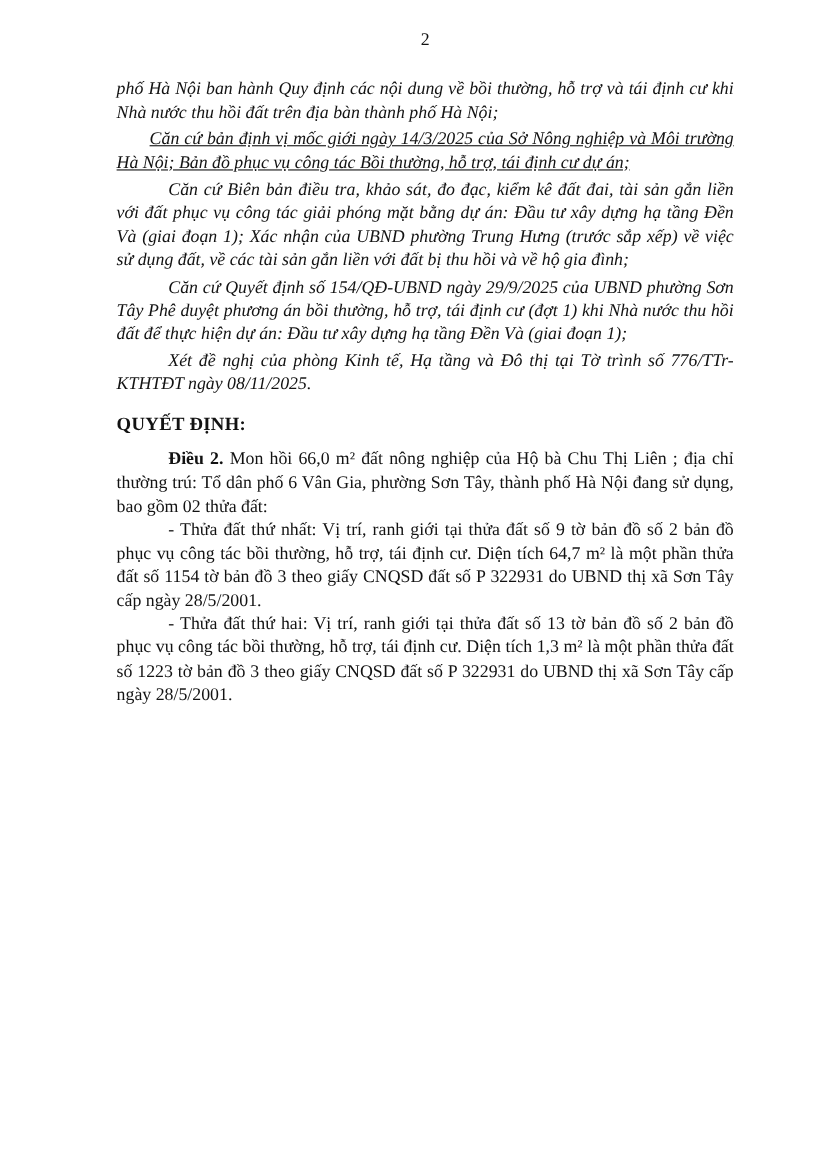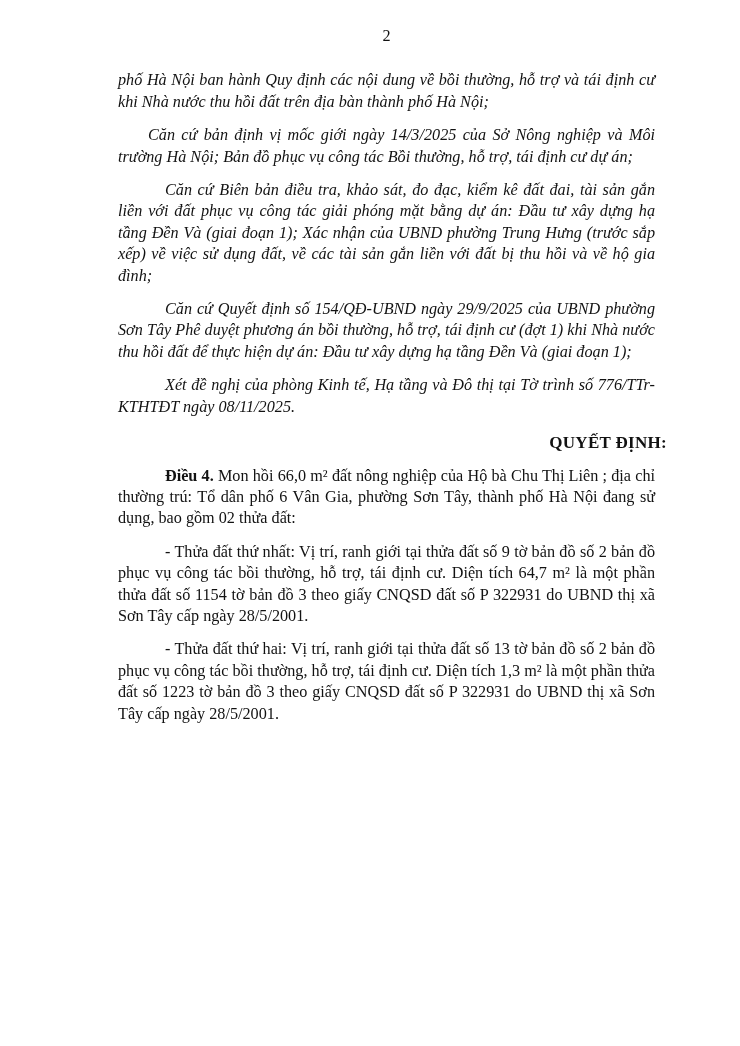--- a/index.html
+++ b/index.html
@@ -18,29 +18,29 @@
     font-size: 16.2px;
     line-height: 21.4px;
     padding: 26px 73px 20px 106px;
     overflow: hidden;
   }
   .pagenum {
     text-align: center;
     margin-bottom: 23px;
   }
   p.para {
-    margin: 12px;
+    margin: 0;
     text-align: justify;
   }
   p.para.gap { margin-top: 3px; }
   .italic { font-style: italic; }
   .indent { text-indent: 47px; }
-  .indent-sm { text-indent: 30px; }
+  .indent-sm { text-indent: 30px; text-decoration: underline; }
   .heading {
-    text-align: right;
+    text-align: left;
     font-weight: bold;
     font-size: 17px;
     margin: 14px 0 11px 0;
     letter-spacing: 0.3px;
   }
   .lead { font-weight: bold; }
 </style>
 </head>
 <body>
 
@@ -49,17 +49,17 @@
   <div class="pagenum">2</div>
 
   <p class="para italic">phố Hà Nội ban hành Quy định các nội dung về bồi thường, hỗ trợ và tái định cư khi Nhà nước thu hồi đất trên địa bàn thành phố Hà Nội;</p>
   <p class="para italic indent-sm gap">Căn cứ bản định vị mốc giới ngày 14/3/2025 của Sở Nông nghiệp và Môi trường Hà Nội; Bản đồ phục vụ công tác Bồi thường, hỗ trợ, tái định cư dự án;</p>
   <p class="para italic indent gap">Căn cứ Biên bản điều tra, khảo sát, đo đạc, kiểm kê đất đai, tài sản gắn liền với đất phục vụ công tác giải phóng mặt bằng dự án: Đầu tư xây dựng hạ tầng Đền Và (giai đoạn 1); Xác nhận của UBND phường Trung Hưng (trước sắp xếp) về việc sử dụng đất, về các tài sản gắn liền với đất bị thu hồi và về hộ gia đình;</p>
   <p class="para italic indent gap">Căn cứ Quyết định số 154/QĐ-UBND ngày 29/9/2025 của UBND phường Sơn Tây Phê duyệt phương án bồi thường, hỗ trợ, tái định cư (đợt 1) khi Nhà nước thu hồi đất để thực hiện dự án: Đầu tư xây dựng hạ tầng Đền Và (giai đoạn 1);</p>
   <p class="para italic indent gap">Xét đề nghị của phòng Kinh tế, Hạ tầng và Đô thị tại Tờ trình số 776/TTr-KTHTĐT ngày 08/11/2025.</p>
 
   <div class="heading">QUYẾT ĐỊNH:</div>
 
-  <p class="para indent"><span class="lead">Điều 4.</span><span> Mon hồi 66,0 m² đất nông nghiệp của Hộ bà Chu Thị Liên ; địa chỉ thường trú: Tổ dân phố 6 Vân Gia, phường Sơn Tây, thành phố Hà Nội đang sử dụng, bao gồm 02 thửa đất:</span></p>
+  <p class="para indent"><span class="lead">Điều 2.</span><span> Mon hồi 66,0 m² đất nông nghiệp của Hộ bà Chu Thị Liên ; địa chỉ thường trú: Tổ dân phố 6 Vân Gia, phường Sơn Tây, thành phố Hà Nội đang sử dụng, bao gồm 02 thửa đất:</span></p>
   <p class="para indent">- Thửa đất thứ nhất: Vị trí, ranh giới tại thửa đất số 9 tờ bản đồ số 2 bản đồ phục vụ công tác bồi thường, hỗ trợ, tái định cư. Diện tích 64,7 m² là một phần thửa đất số 1154 tờ bản đồ 3 theo giấy CNQSD đất số P 322931 do UBND thị xã Sơn Tây cấp ngày 28/5/2001.</p>
   <p class="para indent">- Thửa đất thứ hai: Vị trí, ranh giới tại thửa đất số 13 tờ bản đồ số 2 bản đồ phục vụ công tác bồi thường, hỗ trợ, tái định cư. Diện tích 1,3 m² là một phần thửa đất số 1223 tờ bản đồ 3 theo giấy CNQSD đất số P 322931 do UBND thị xã Sơn Tây cấp ngày 28/5/2001.</p>
 
 </div>
 
 </body></html>

